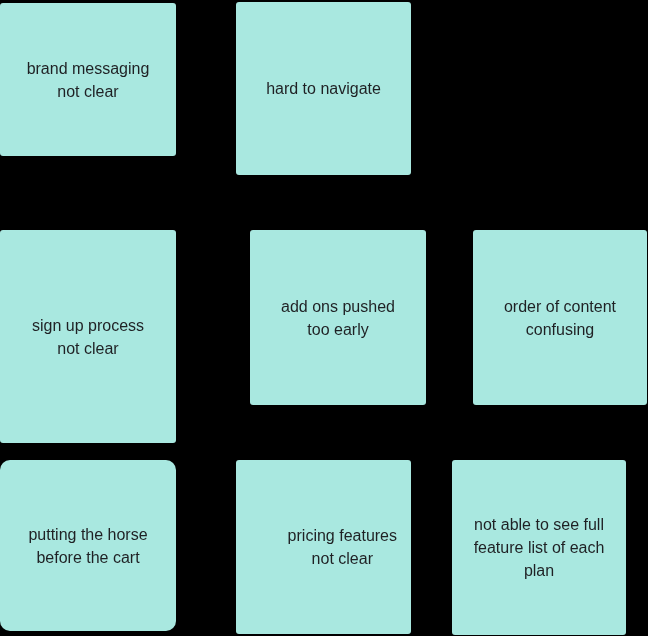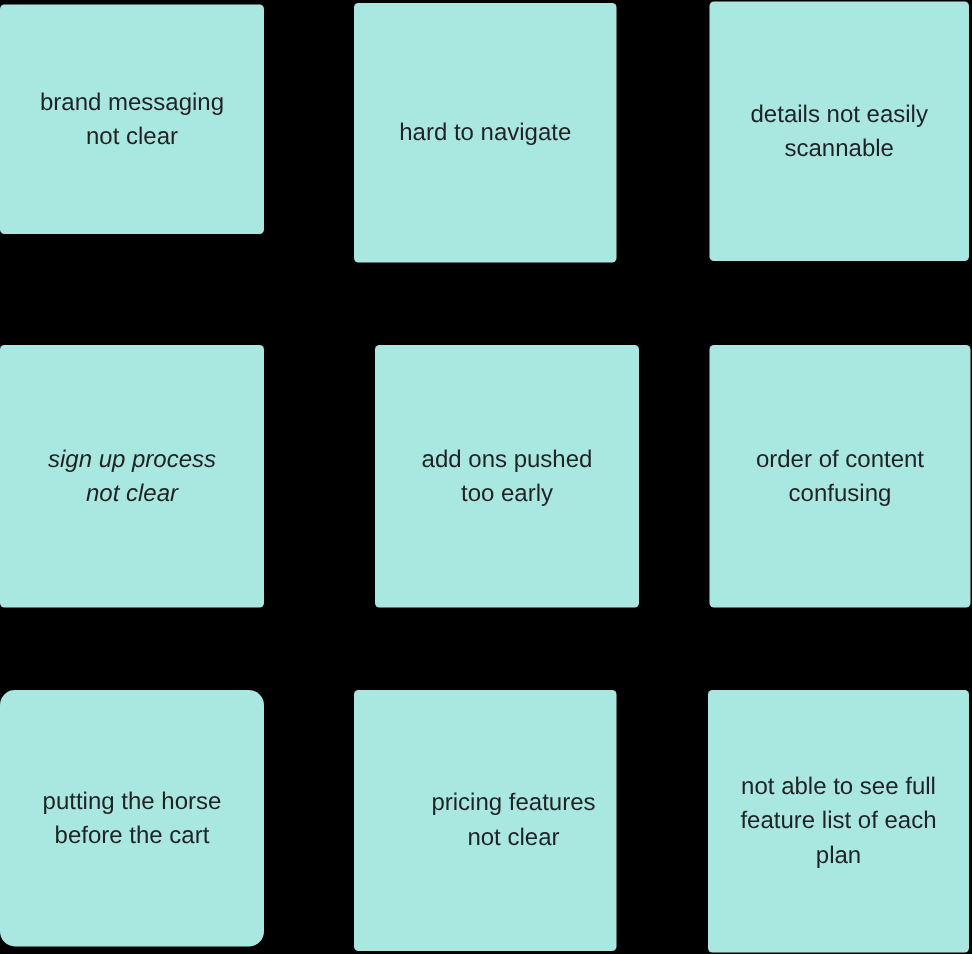--- a/index.html
+++ b/index.html
@@ -36,41 +36,37 @@
     font-size: 16px;
     font-weight: 500;
     line-height: 23px;
     text-align: center;
     white-space: pre-line;
   }
   
   .n1 { left: 0px;   top: 3px;   width: 176px; height: 153px; }
   .n2 { left: 236px; top: 2px;   width: 175px; height: 173px; }
   .n3 { left: 473px; top: 1px;   width: 173px; height: 173px; }
-  .n4 { left: 0px;   top: 230px; width: 176px; height: 175px; font-style: italic; }
+  .n4 { left: 0px;   top: 230px; width: 176px; height: 213px; }
   .n5 { left: 250px; top: 230px; width: 176px; height: 175px; }
   .n6 { left: 473px; top: 230px; width: 174px; height: 175px; }
   .n7 { left: 0px;   top: 460px; width: 176px; height: 171px; border-radius: 10px; }
   .n8 { left: 236px; top: 460px; width: 175px; height: 174px; justify-content: flex-end; }
-  .n9 { left: 472px; top: 460px; width: 174px; height: 175px; }
+  .n9 { left: 452px; top: 460px; width: 174px; height: 175px; }
 </style>
 </head>
 <body>
 
 <div class="board">
   <div class="note n1">
     <span class="note-text">brand messaging
 not clear</span>
   </div>
   <div class="note n2">
     <span class="note-text">hard to navigate</span>
-  </div>
-  <div class="note n3">
-    <span class="note-text">details not easily
-scannable</span>
   </div>
   <div class="note n4">
     <span class="note-text">sign up process
 not clear</span>
   </div>
   <div class="note n5">
     <span class="note-text">add ons pushed
 too early</span>
   </div>
   <div class="note n6">

